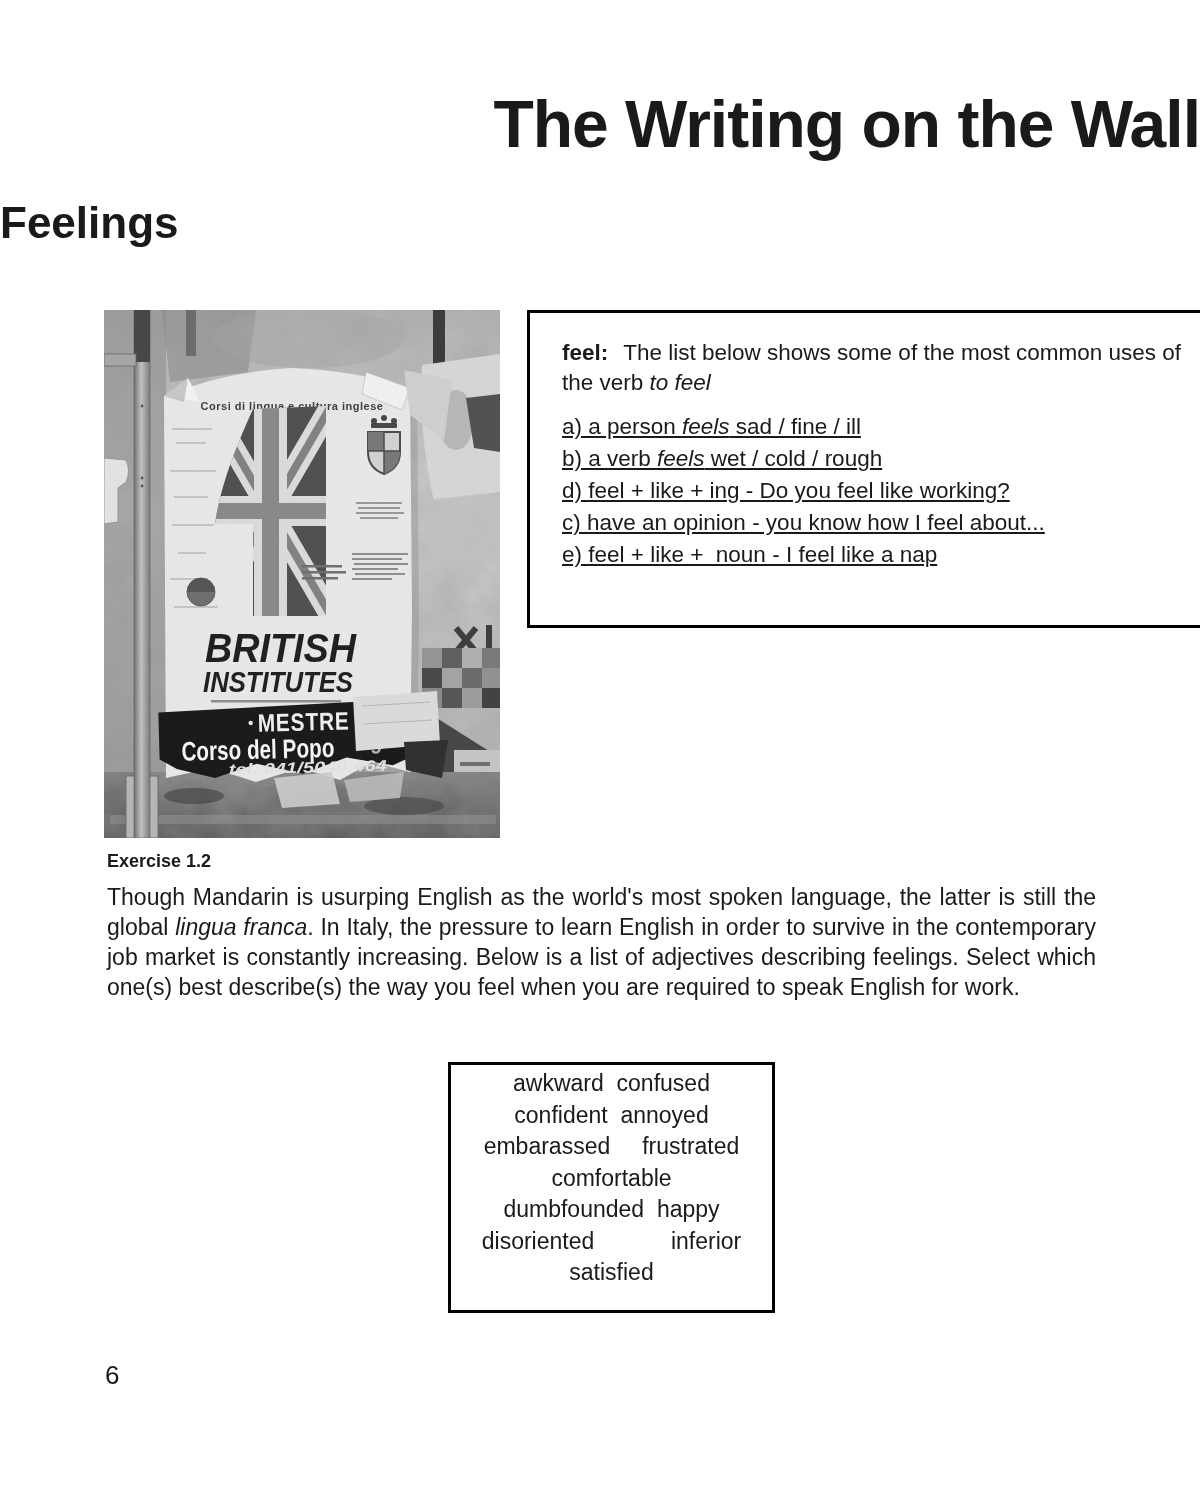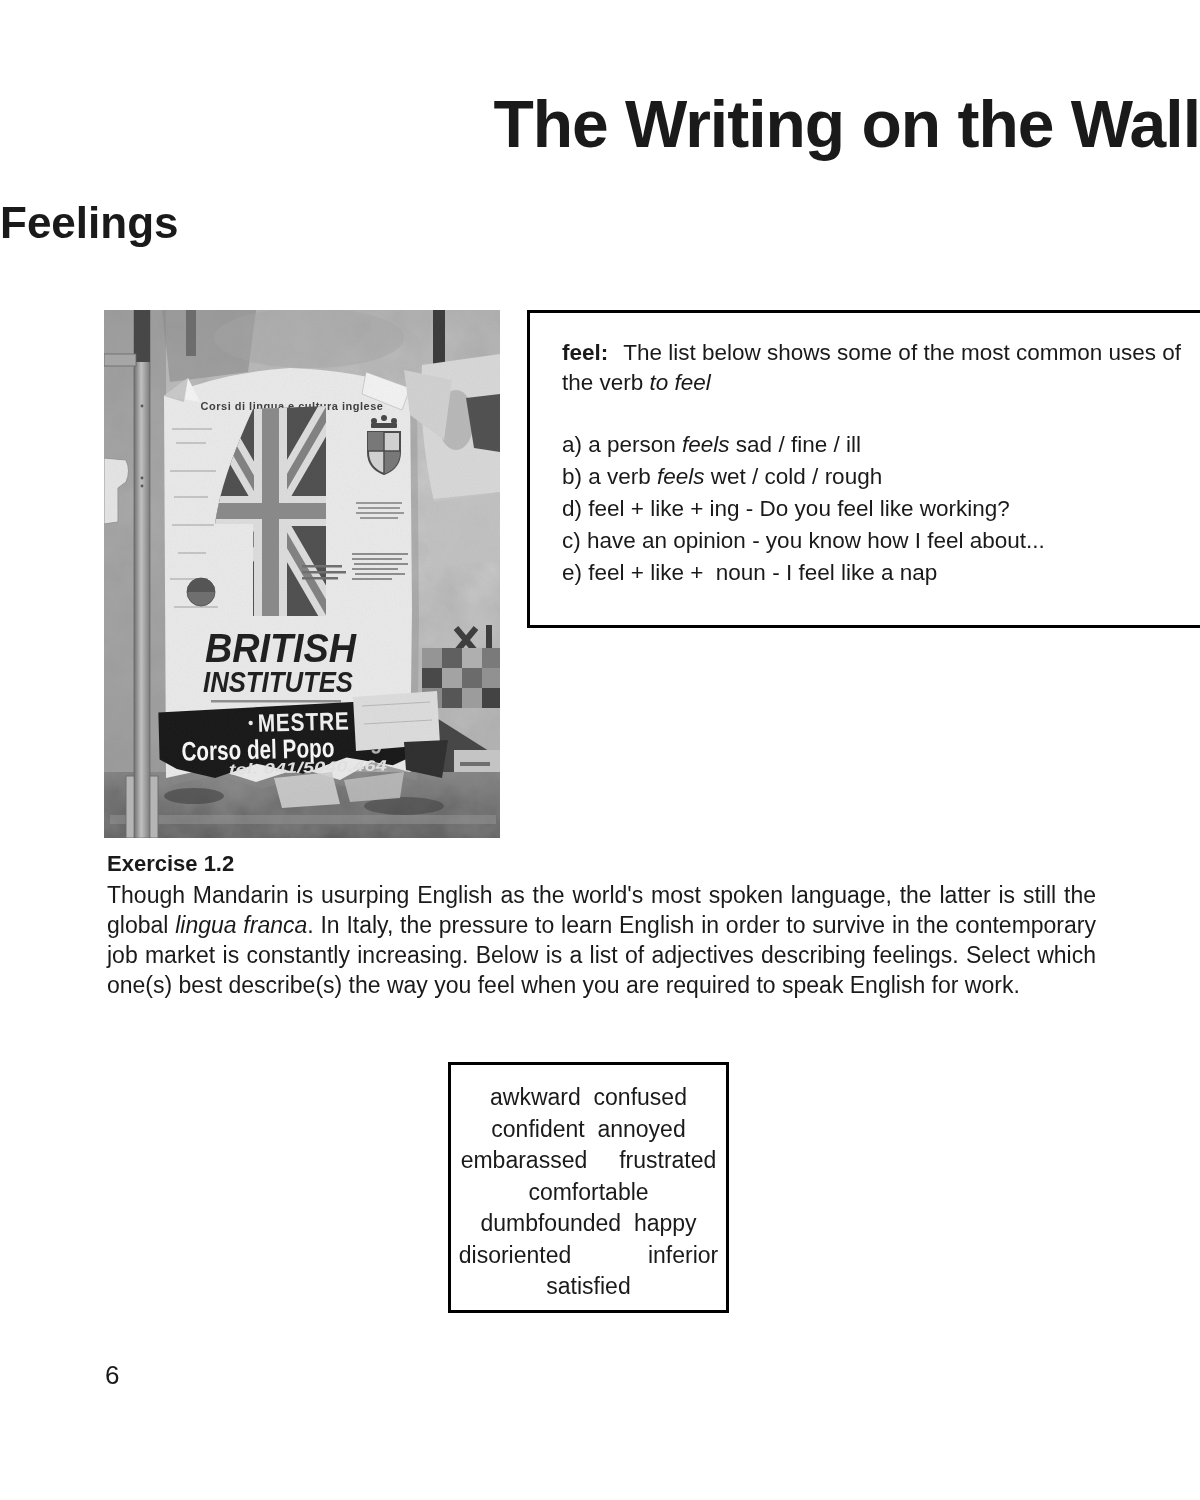--- a/index.html
+++ b/index.html
@@ -16,28 +16,28 @@
     font-size:44px;font-weight:bold;
   }
   .photo{position:absolute;left:104px;top:310px;width:348px;height:528px;}
   .feel-box{
     position:absolute;left:527px;top:310px;width:679px;height:318px;
     border:3px solid #000;box-sizing:border-box;
     padding:25px 8px 0 32px;font-size:22.5px;
   }
   .fb-intro{margin:0;line-height:30px;white-space:pre-wrap;}
   .fb-term{font-weight:bold;margin-right:15px;}
-  .fb-items{margin-top:31px;}
+  .fb-items{margin-top:13px;text-decoration:underline;}
   .fb-item{line-height:32px;white-space:pre-wrap;}
   .exercise{position:absolute;left:107px;top:851px;width:989px;}
-  .ex-heading{margin:0 0 3px 0;font-size:22px;font-weight:bold;}
+  .ex-heading{margin:0 0 10px 0;font-size:18px;font-weight:bold;}
   .ex-body{margin:0;font-size:23px;line-height:30px;text-align:justify;}
   .adj-box{
-    position:absolute;left:448px;top:1062px;width:281px;height:251px;
-    border:3px solid #000;box-sizing:border-box;padding-top:17px;
+    position:absolute;left:448px;top:1062px;width:327px;height:251px;
+    border:3px solid #000;box-sizing:border-box;padding-top:3px;
   }
   .adj-line{text-align:center;font-size:23px;line-height:31.5px;white-space:pre;}
   .page-number{position:absolute;left:105px;top:1360px;font-size:26px;}
 </style>
 </head>
 <body>
 
 <div class="page">
 
   <div class="title">The Writing on the Wall</div>

